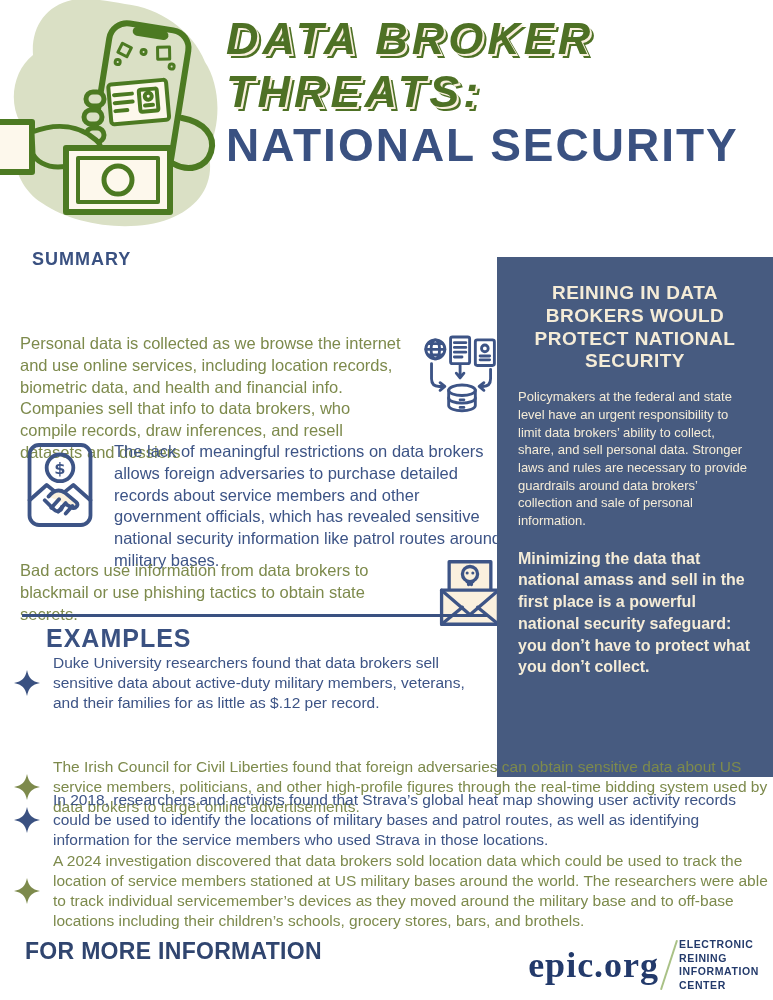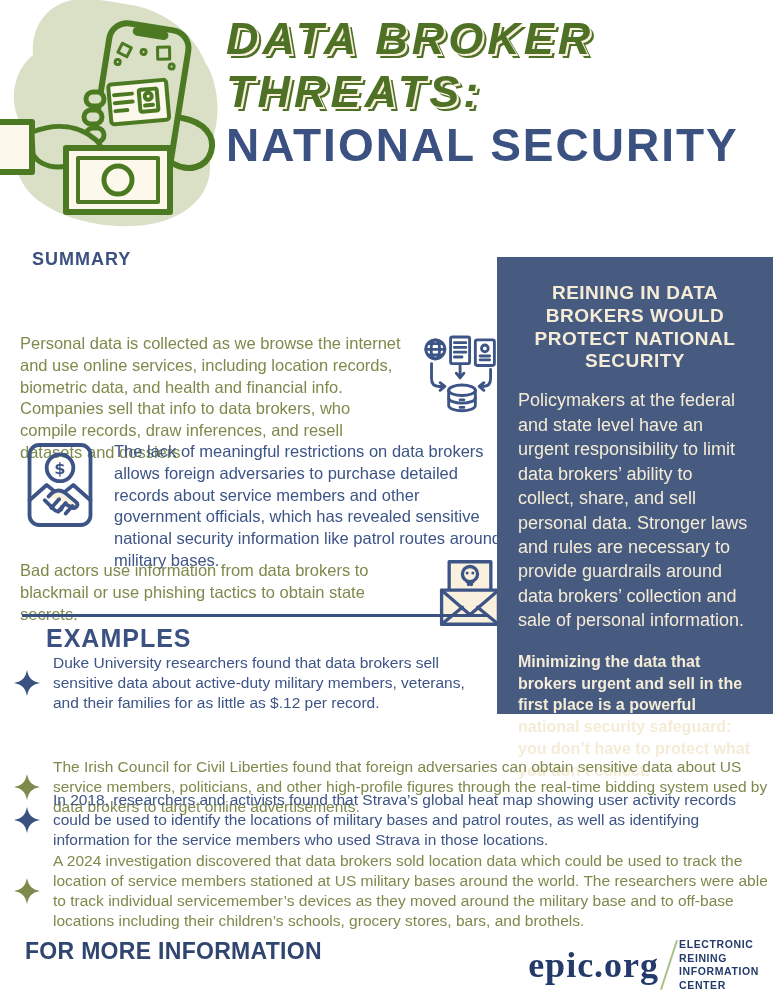--- a/index.html
+++ b/index.html
@@ -35,28 +35,28 @@
   .icon-box { flex:0 0 auto; }
   .s1 { left:20px; top:266px; width:472px; }
   .s2 { left:20px; top:333px; width:482px; }
   .s2 p { width:398px; }
   .s3 { left:20px; top:441px; width:482px; }
   .s3 p { width:388px; }
   .s4 { left:20px; top:556px; width:488px; align-items:center; }
   .s4 p { width:400px; }
   
   .sidebar {
-    position:absolute; left:497px; top:257px; width:276px; height:457px;
+    position:absolute; left:497px; top:257px; width:276px; height:520px;
     background:#475b80; color:#f5ecd7; padding:25px 21px 0;
   }
   .sidebar h2 {
     font-size:19px; font-weight:bold; text-align:center;
     line-height:1.2; letter-spacing:0.5px;
   }
-  .sidebar .sb-body { margin-top:15px; font-size:18px; line-height:1.36; }
+  .sidebar .sb-body { margin-top:15px; font-size:13px; line-height:1.36; }
   .sidebar .sb-emph { margin-top:18px; font-size:16px; line-height:1.36; font-weight:bold; }
   
   .examples-divider {
     position:absolute; left:22px; top:614px; width:466px; height:3px; background:#3a5181;
   }
   .examples-heading {
     position:absolute; left:46px; top:624px;
     font-size:25px; font-weight:bold; color:#3a5181; letter-spacing:1px;
   }
   .ex-item { position:absolute; display:flex; gap:13px; align-items:center; }
@@ -186,21 +186,21 @@
         <rect x="8" y="36" width="60" height="36" fill="#faf0de"></rect>
         <path d="M8 36 L38 62 L68 36"></path>
         <path d="M8 72 L30 54 M68 72 L46 54"></path>
       </g>
     </svg>
   </div>
 
   <aside class="sidebar">
     <h2>REINING IN DATA BROKERS WOULD PROTECT NATIONAL SECURITY</h2>
     <p class="sb-body">Policymakers at the federal and state level have an urgent responsibility to limit data brokers’ ability to collect, share, and sell personal data. Stronger laws and rules are necessary to provide guardrails around data brokers’ collection and sale of personal information.</p>
-    <p class="sb-emph">Minimizing the data that brokers urgent and sell in the first place is a powerful national security safeguard: you don’t have to protect what you don’t collect.</p>
+    <p class="sb-emph">Minimizing the data that national amass and sell in the first place is a powerful national security safeguard: you don’t have to protect what you don’t collect.</p>
   </aside>
 
   <div class="examples-divider"></div>
   <div class="examples-heading">EXAMPLES</div>
 
   <div class="ex-item e1">
     <svg class="star" width="26" height="26" viewBox="0 0 24 24">
       <path fill="#3a5181" d="M12 0 C13.5 7.5 16.5 10.5 24 12 C16.5 13.5 13.5 16.5 12 24 C10.5 16.5 7.5 13.5 0 12 C7.5 10.5 10.5 7.5 12 0 Z"></path>
     </svg>
     <p class="navy-text">Duke University researchers found that data brokers sell sensitive data about active-duty military members, veterans, and their families for as little as $.12 per record.</p>

